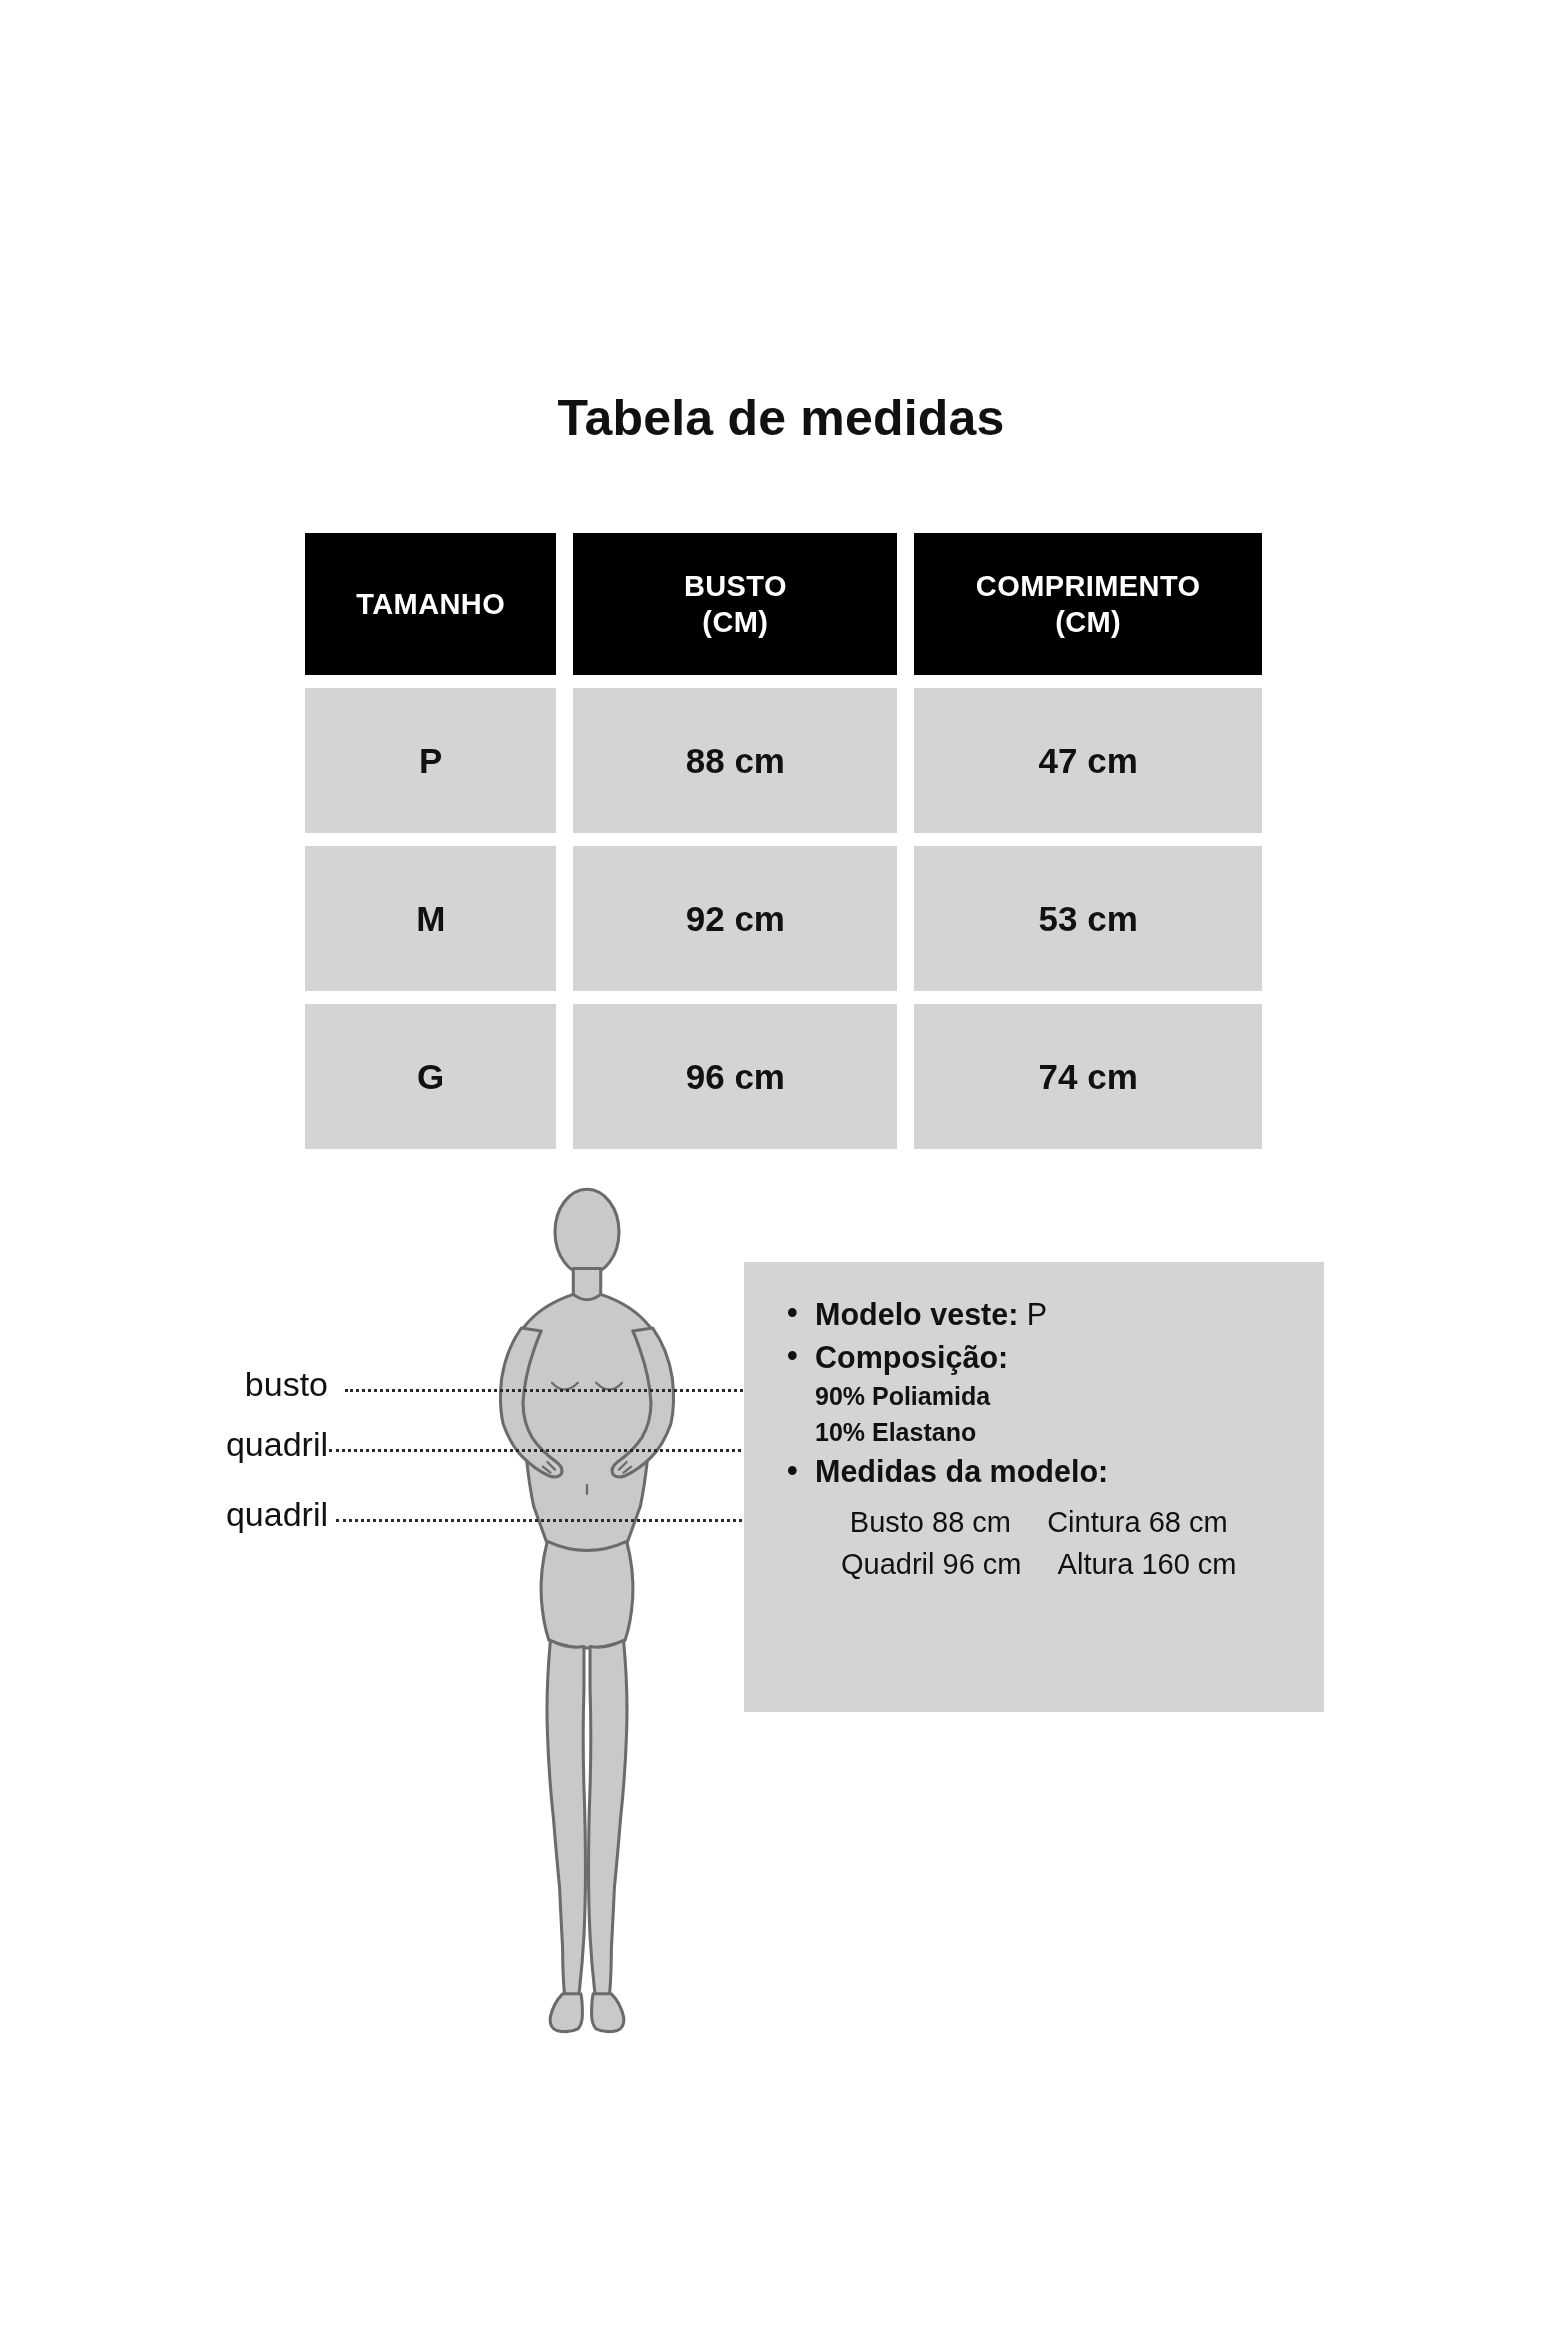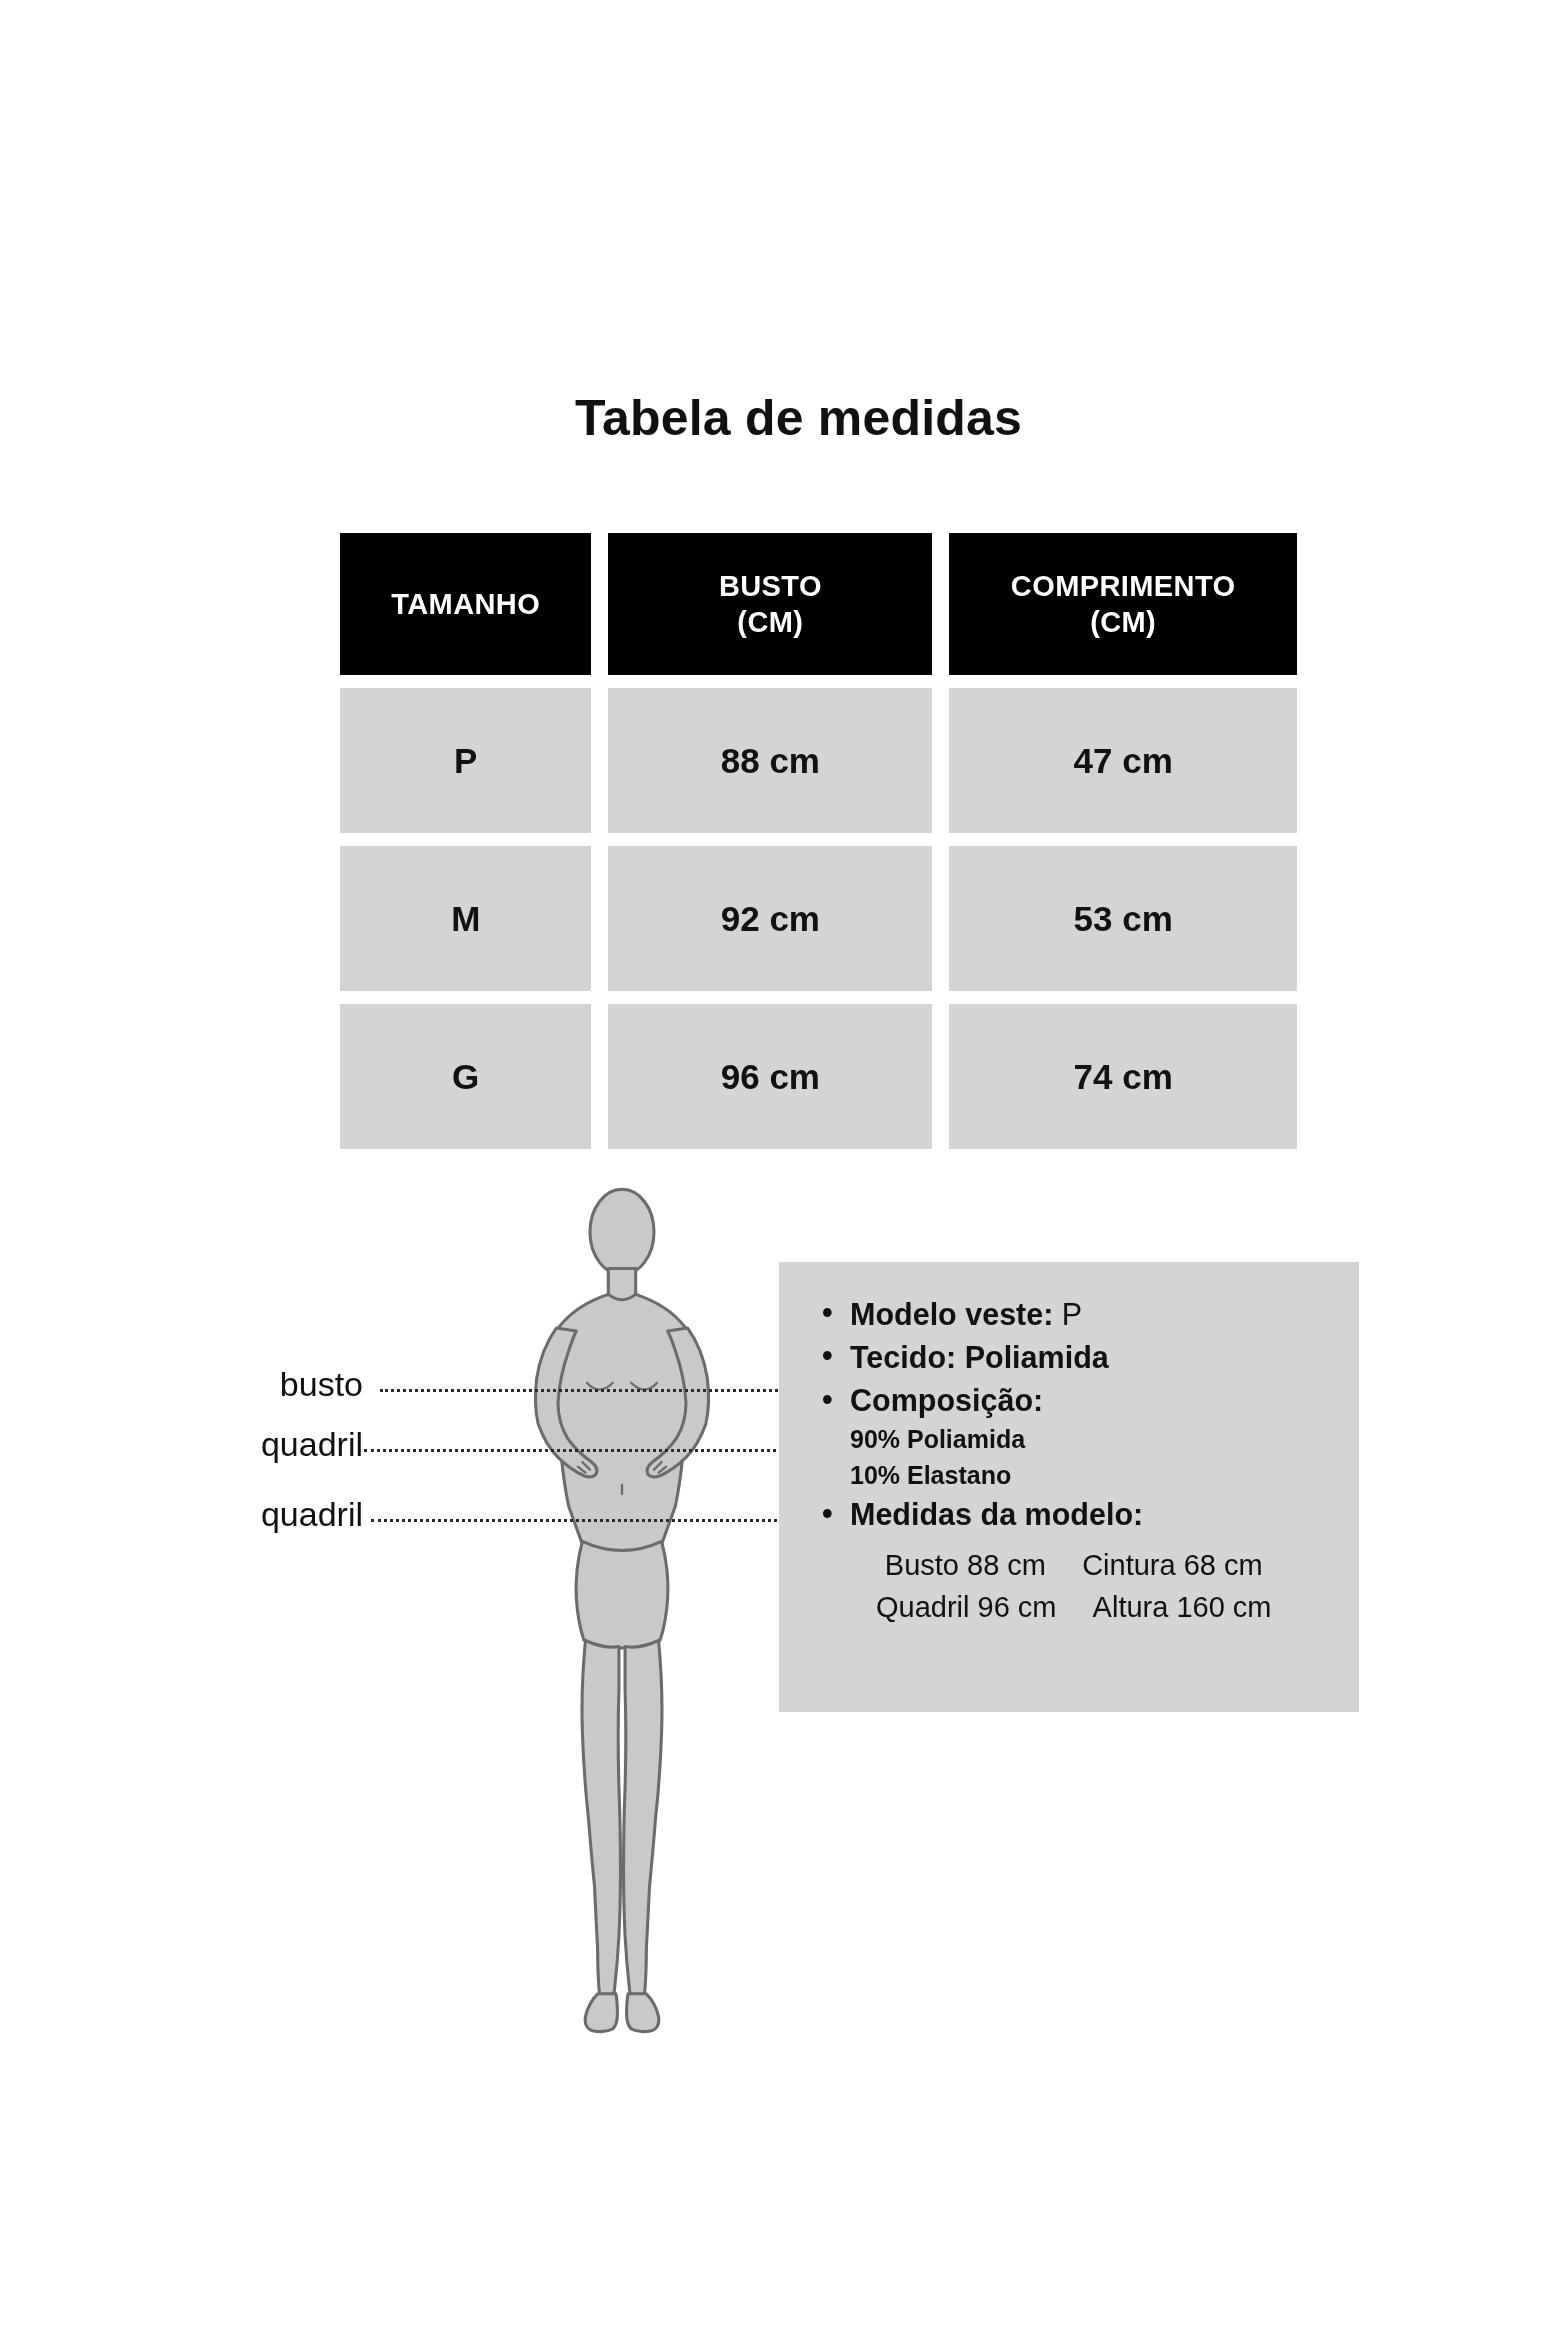--- a/index.html
+++ b/index.html
@@ -12,21 +12,20 @@
     height: 2342px;
     position: relative;
     font-family: "Liberation Sans", sans-serif;
     color: #111111;
     overflow: hidden;
   }
 
   .page {
     position: absolute;
     inset: 0;
-    margin-left: 35px;
   }
 
   
   .title {
     position: absolute;
     left: 0;
     right: 0;
     top: 389px;
     text-align: center;
     font-size: 50px;
@@ -329,24 +328,20 @@
   <div class="measure-label" id="lbl-cintura">quadril</div>
   <div class="measure-label" id="lbl-quadril">quadril</div>
 
   <div class="info-box">
     <ul class="info-list">
       <li>
         <span>Modelo veste:</span>
         <span class="normal">P</span>
       </li>
       <li>
-        <span>Tecido:</span>
-        <span>Poliamida</span>
-      </li>
-      <li>
         <span>Composição:</span>
       </li>
     </ul>
     <div class="info-sub">90% Poliamida</div>
     <div class="info-sub">10% Elastano</div>
     <ul class="info-list">
       <li>
         <span>Medidas da modelo:</span>
       </li>
     </ul>

